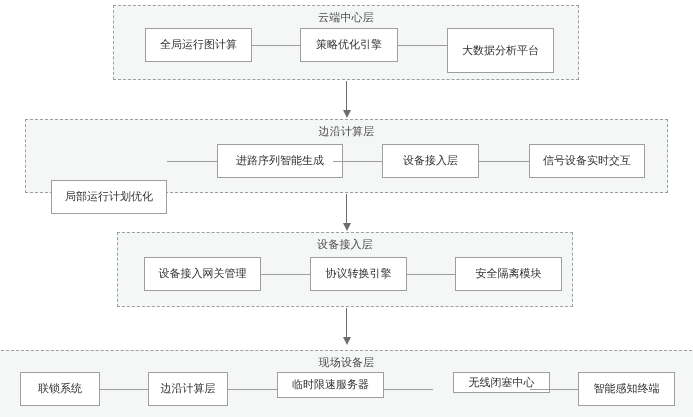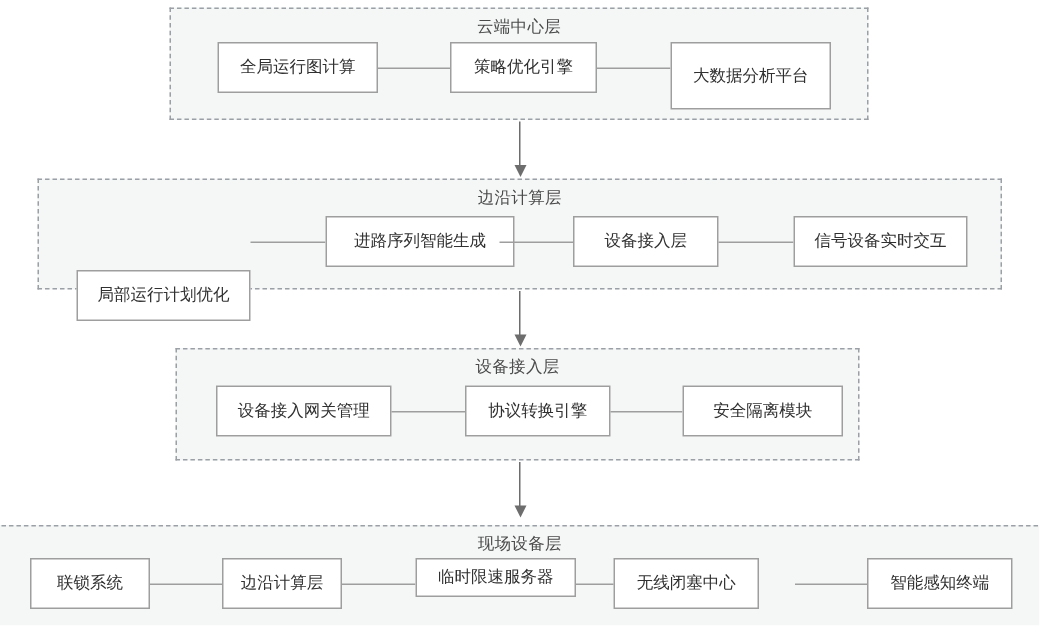--- a/index.html
+++ b/index.html
@@ -150,21 +150,21 @@
   </div>
   <div class="hconn" style="left:100px; top:389px; width:48px;"></div>
   <div class="node" style="left:148px; top:372px; width:80px; height:34px;">
     <span>边沿计算层</span>
   </div>
   <div class="hconn" style="left:228px; top:389px; width:49px;"></div>
   <div class="node" style="left:277px; top:372px; width:107px; height:26px;">
     <span>临时限速服务器</span>
   </div>
   <div class="hconn" style="left:384px; top:389px; width:49px;"></div>
-  <div class="node" style="left:409px; top:372px; width:97px; height:34px;">
+  <div class="node" style="left:453px; top:372px; width:97px; height:21px;">
     <span>无线闭塞中心</span>
   </div>
   <div class="hconn" style="left:530px; top:389px; width:48px;"></div>
   <div class="node" style="left:578px; top:372px; width:97px; height:34px;">
     <span>智能感知终端</span>
   </div>
 
 </div>
 
 </body></html>

